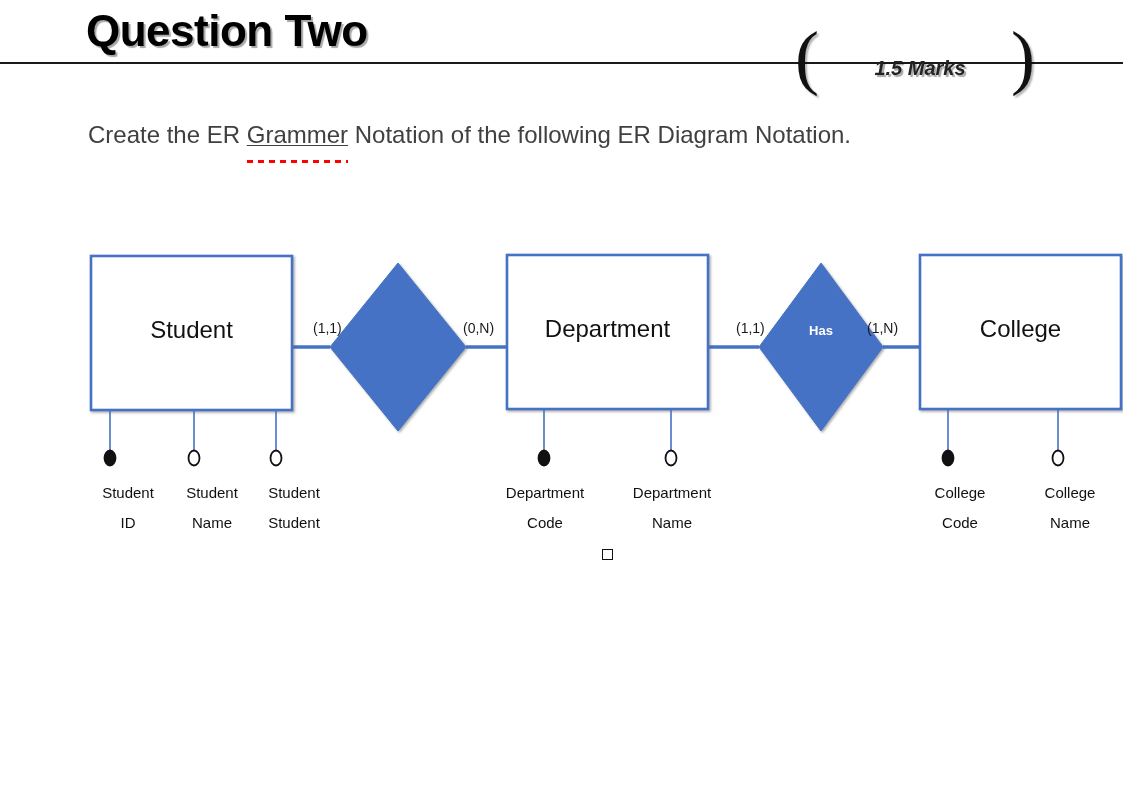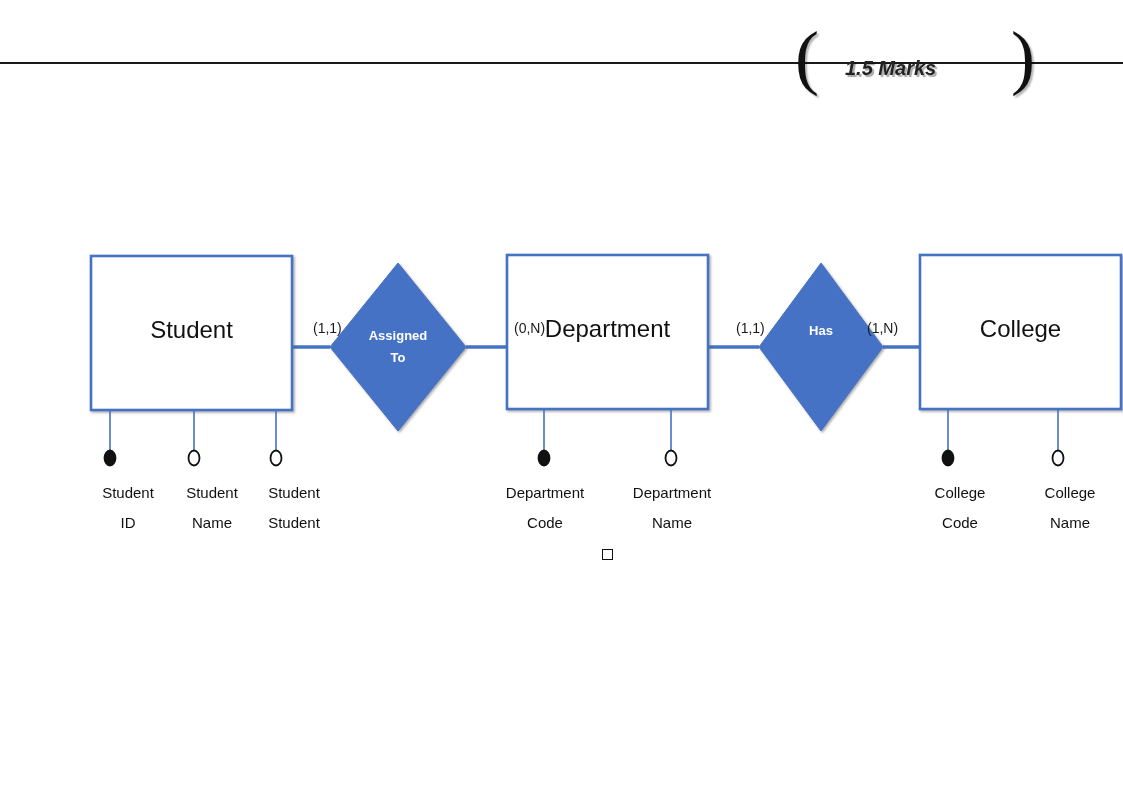--- a/index.html
+++ b/index.html
@@ -55,21 +55,21 @@
     text-shadow: 2px 2px 2px rgba(0,0,0,0.3);
     font-family: "Liberation Serif", serif;
   }
   #paren-left  { left: 0px; }
   #paren-right { right: 0px; }
   #marks-text {
     position: absolute;
     left: 50px;
     top: 35px;
     width: 150px;
-    text-align: left;
+    text-align: center;
     font-size: 20px;
     font-weight: bold;
     font-style: italic;
     color: #222222;
     text-shadow: 2px 2px 1px rgba(0,0,0,0.35);
     white-space: nowrap;
   }
 
   
   #prompt {
@@ -151,29 +151,33 @@
     font-size: 15px;
     color: #111111;
     font-family: "Liberation Mono", monospace;
   }
 </style>
 </head>
 <body>
 
 <div id="page">
 
+  <div id="slide-title">Question Two</div>
 
   <div id="title-rule"></div>
 
   <div id="marks-group">
     <span class="paren" id="paren-left">(</span>
     <span class="paren" id="paren-right">)</span>
     <div id="marks-text">1.5 Marks</div>
   </div>
 
+  <div id="prompt">
+    <span>Create the ER </span><span class="misspelled">Grammer</span><span> Notation of the following ER Diagram Notation.</span>
+  </div>
 
   <div id="diagram">
     <svg id="diagram-svg" width="1123" height="804">
         <defs>
           <filter id="softShadow" x="-30%" y="-30%" width="170%" height="170%">
             <feDropShadow dx="1.5" dy="1.5" stdDeviation="1.2" flood-color="#666" flood-opacity="0.55"></feDropShadow>
           </filter>
         </defs>
         <line x1="292" y1="347" x2="330" y2="347" stroke="#4472C4" stroke-width="3.5"></line>
         <line x1="466" y1="347" x2="507" y2="347" stroke="#4472C4" stroke-width="3.5"></line>
@@ -195,24 +199,23 @@
         <line x1="671" y1="409" x2="671" y2="451" stroke="#4472C4" stroke-width="1.6"></line>
         <ellipse cx="671" cy="458" rx="5.5" ry="7.5" fill="#ffffff" stroke="#111111" stroke-width="1.8"></ellipse>
         <line x1="948" y1="409" x2="948" y2="451" stroke="#4472C4" stroke-width="1.6"></line>
         <ellipse cx="948" cy="458" rx="5.5" ry="7.5" fill="#111111" stroke="#111111" stroke-width="1.8"></ellipse>
         <line x1="1058" y1="409" x2="1058" y2="451" stroke="#4472C4" stroke-width="1.6"></line>
         <ellipse cx="1058" cy="458" rx="5.5" ry="7.5" fill="#ffffff" stroke="#111111" stroke-width="1.8"></ellipse>
       </svg>
   <div class="entity-label" style="left: 91px; top: 316px; width: 201px;">Student</div>
       <div class="entity-label" style="left: 507px; top: 315px; width: 201px;">Department</div>
       <div class="entity-label" style="left: 920px; top: 315px; width: 201px;">College</div>
-      <div class="rel-label" style="left: 330px; width: 136px; top: 325px;">Assigned<br><span>To</span></div>
       <div class="rel-label" style="left: 759px; width: 124px; top: 320px;">Has</div>
       <div class="card-label" style="left: 295px; top: 320px;">(1,1)</div>
-      <div class="card-label" style="left: 496px; top: 320px;">(0,N)</div>
+      <div class="card-label" style="left: 445px; top: 320px;">(0,N)</div>
       <div class="card-label" style="left: 718px; top: 320px;">(1,1)</div>
       <div class="card-label" style="left: 849px; top: 320px;">(1,N)</div>
       <div class="attr-label" style="left: 73px; top: 478px; width: 110px;">Student<br><span>ID</span></div>
       <div class="attr-label" style="left: 157px; top: 478px; width: 110px;">Student<br><span>Name</span></div>
       <div class="attr-label" style="left: 239px; top: 478px; width: 110px;">Student<br><span>Student</span></div>
       <div class="attr-label" style="left: 490px; top: 478px; width: 110px;">Department<br><span>Code</span></div>
       <div class="attr-label" style="left: 617px; top: 478px; width: 110px;">Department<br><span>Name</span></div>
       <div class="attr-label" style="left: 905px; top: 478px; width: 110px;">College<br><span>Code</span></div>
       <div class="attr-label" style="left: 1015px; top: 478px; width: 110px;">College<br><span>Name</span></div>
       <div class="artifact-square" style="left: 602px; top: 549px; width: 9px; height: 9px;"></div>

